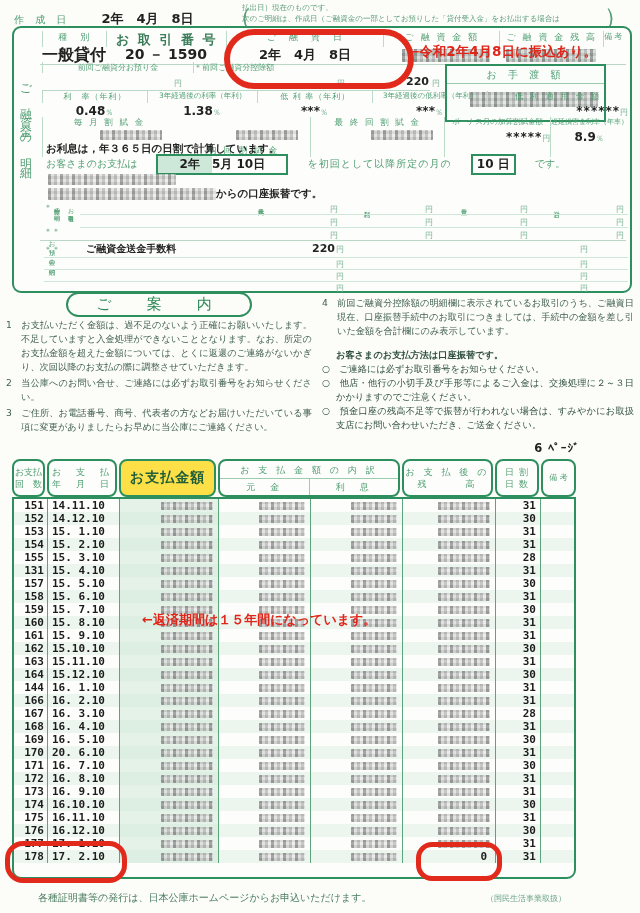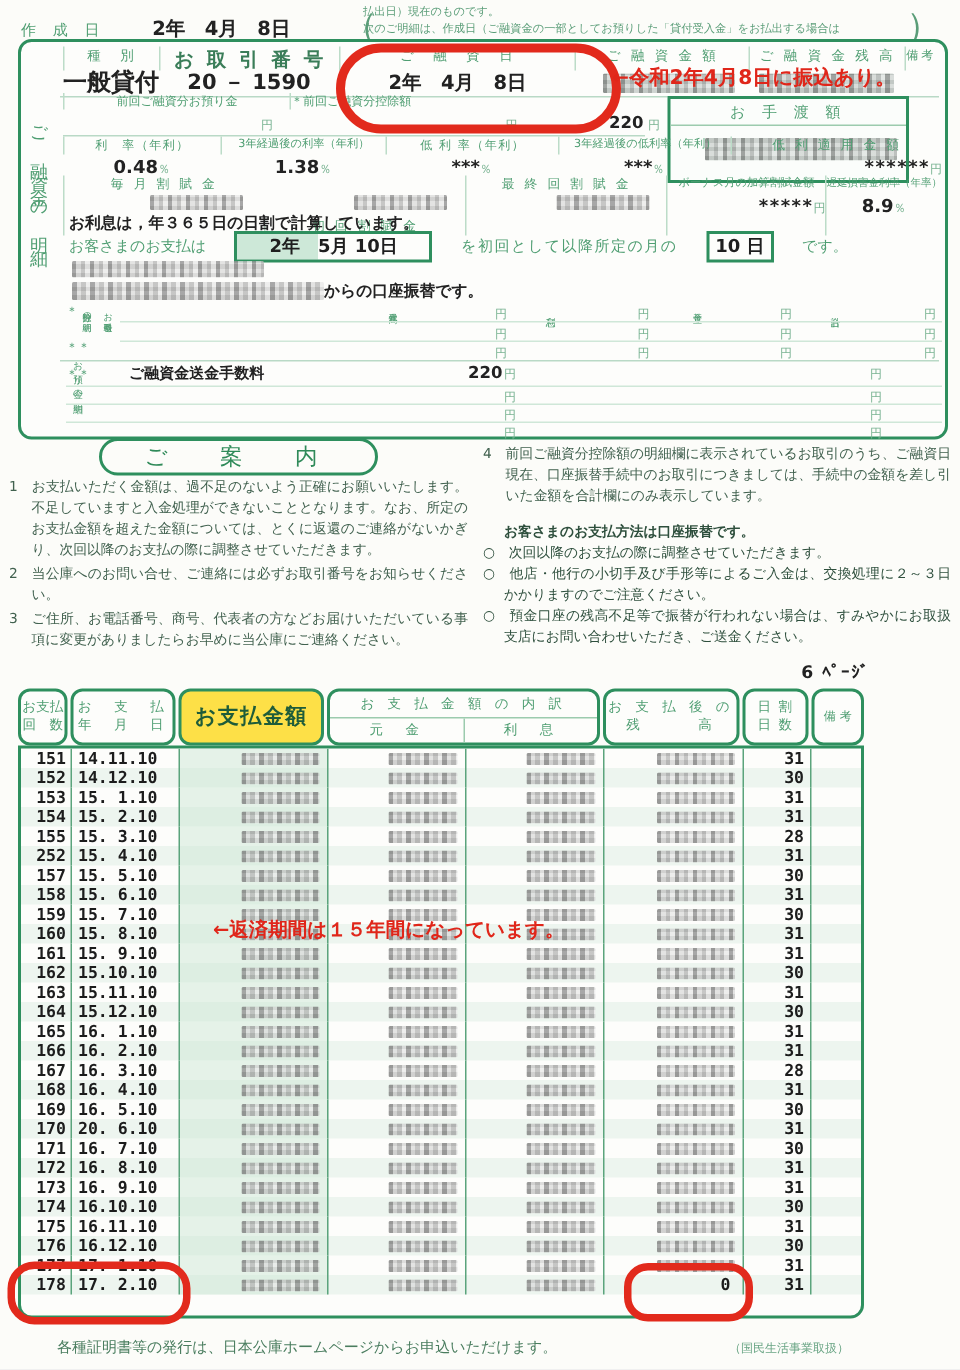--- a/index.html
+++ b/index.html
@@ -242,21 +242,21 @@
       <div class="gitem">2　当公庫へのお問い合せ、ご連絡には必ずお取引番号をお知らせください。</div>
       <div class="gitem">3　ご住所、お電話番号、商号、代表者の方などお届けいただいている事項に変更がありましたらお早めに当公庫にご連絡ください。</div>
     </div>
 
   <div class="abs gtxt" style="left:322px;top:296px;width:312px;">
     <div class="gitem">4　前回ご融資分控除額の明細欄に表示されているお取引のうち、ご融資日現在、口座振替手続中のお取引につきましては、手続中の金額を差し引いた金額を合計欄にのみ表示しています。</div>
     <div style="height:8px;"></div>
     <div style="color:#2e4f3d;font-weight:bold;padding-left:14px;">お客さまのお支払方法は口座振替です。</div>
     <div>
 
-    <div class="gbullet" style="color:#2e4f3d;">○　次回以降のお支払の際に調整させていただきます。</div>
+    <div class="gbullet" style="color:#2e4f3d;">○　ご連絡には必ずお取引番号をお知らせください。</div>
         <div class="gbullet" style="color:#2e4f3d;">○　他店・他行の小切手及び手形等によるご入金は、交換処理に２～３日かかりますのでご注意ください。</div>
         <div class="gbullet" style="color:#2e4f3d;">○　預金口座の残高不足等で振替が行われない場合は、すみやかにお取扱支店にお問い合わせいただき、ご送金ください。</div>
       </div>
   </div>
 
   <div class="abs ink" style="left:496px;top:441px;width:84px;text-align:right;font-size:11.5px;font-weight:bold;letter-spacing:1px;">6 ﾍﾟｰｼﾞ</div>
 
   <div class="abs sched">
 
     <div class="hbox" style="left:0;width:33px;">
@@ -406,21 +406,21 @@
         <div class="c w-bal">
             <span class="px rb balblur" style="width:52px;"></span>
           </div>
         <div class="c w-day">
             <span class="num">28</span>
           </div>
         <div class="c w-rem last"></div>
       </div>
         <div class="srow">
         <div class="c w-no">
-            <span class="num">252</span>
+            <span class="num">131</span>
           </div>
         <div class="c w-date">
             <span class="num">15. 4.10</span>
           </div>
         <div class="c w-amt">
             <span class="px rb" style="width:52px;"></span>
           </div>
         <div class="c w-pr">
             <span class="px rb"></span>
           </div>
@@ -622,21 +622,21 @@
         <div class="c w-bal">
             <span class="px rb balblur" style="width:52px;"></span>
           </div>
         <div class="c w-day">
             <span class="num">30</span>
           </div>
         <div class="c w-rem last"></div>
       </div>
         <div class="srow">
         <div class="c w-no">
-            <span class="num">165</span>
+            <span class="num">144</span>
           </div>
         <div class="c w-date">
             <span class="num">16. 1.10</span>
           </div>
         <div class="c w-amt">
             <span class="px rb" style="width:52px;"></span>
           </div>
         <div class="c w-pr">
             <span class="px rb"></span>
           </div>

